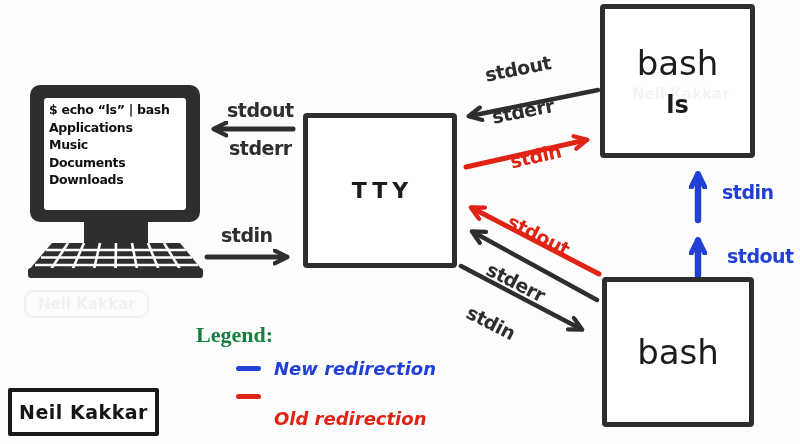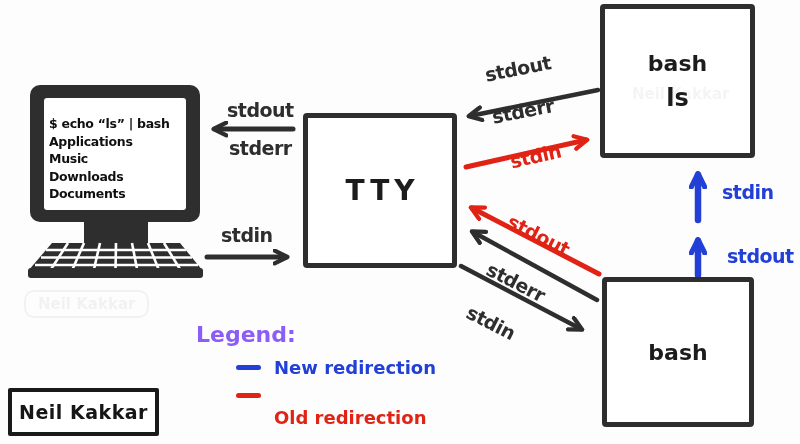--- a/index.html
+++ b/index.html
@@ -7,29 +7,29 @@
   body { background:#ffffff; font-family:"DejaVu Sans", sans-serif; }
   .stage { position:relative; width:800px; height:444px; background:#fdfdfd; overflow:hidden; }
 
   .overlay-svg { position:absolute; left:0; top:0; pointer-events:none; }
 
   
   .box { position:absolute; background:#ffffff; border:5px solid var(--ink);
          border-radius:4px; display:flex; flex-direction:column; align-items:center;
          justify-content:center; gap:8px; }
   #tty-box { left:303px; top:113px; width:154px; height:155px; }
-  .tty-label { font-size:28px; font-weight:700; letter-spacing:5px; color:#1c1c1c;
+  .tty-label { font-size:22px; font-weight:700; letter-spacing:5px; color:#1c1c1c;
                padding-left:5px; }
   #bash-top-box { left:600px; top:4px; width:155px; height:154px; }
   #bash-bottom-box { left:602px; top:277px; width:152px; height:150px; }
-  .bash-title { font-size:22px; font-weight:700; color:#1c1c1c; }
+  .bash-title { font-size:34px; font-weight:400; color:#1c1c1c; }
   .bash-sub { font-size:24px; font-weight:700; color:#1c1c1c; }
 
   
-  .screen-text { position:absolute; left:49px; top:115px; width:138px;
+  .screen-text { position:absolute; left:49px; top:101px; width:138px;
                  font-size:12.5px; line-height:17.5px; font-weight:700; color:#101010;
                  white-space:nowrap; letter-spacing:-0.3px; }
 
   
   .arrow-label { position:absolute; font-size:19px; font-weight:700; color:var(--ink);
                  white-space:nowrap; letter-spacing:-0.5px; transform-origin:left top; }
   .arrow-label.red { color:var(--red); }
   .arrow-label.blue { color:var(--blue); }
   #lbl-left-stdout { left:227px; top:99px; }
   #lbl-left-stderr { left:229px; top:137px; }
@@ -38,22 +38,22 @@
   #lbl-top-stderr  { left:490px; top:106px; transform:rotate(-11deg); }
   #lbl-top-stdin-red { left:508px; top:151px; transform:rotate(-13deg); }
   #lbl-bot-stdout-red { left:514px; top:210px; transform:rotate(27deg); }
   #lbl-bot-stderr  { left:493px; top:258px; transform:rotate(27deg); }
   #lbl-bot-stdin   { left:473px; top:301px; transform:rotate(27deg); }
   #lbl-blue-stdin  { left:722px; top:181px; }
   #lbl-blue-stdout { left:727px; top:245px; }
 
   
   #legend { position:absolute; left:196px; top:322px; }
-  .legend-title { font-size:22px; font-weight:700; color:#8b5cf6; margin-bottom:6px; }
-  .legend-row { display:flex; align-items:center; gap:13px; margin-left:40px; height:28px; }
+  .legend-title { font-size:22px; font-weight:700; color:#15803d; margin-bottom:6px;font-family:Liberation Serif, serif; }
+  .legend-row { display:flex; align-items:center; gap:13px; margin-left:40px; height:28px;font-style:italic; }
   .legend-dash { width:25px; height:5px; border-radius:3px; }
   .legend-dash.blue { background:var(--blue); }
   .legend-dash.red { background:var(--red); }
   .legend-dash.gray { background:var(--gray); }
   .legend-text { font-size:18px; font-weight:700; }
   .legend-text.blue { color:var(--blue); }
   .legend-text.red { color:var(--red);margin-top:44px; }
   .legend-text.gray { color:var(--gray); }
 
   
@@ -117,22 +117,22 @@
     <line x1="599" y1="274" x2="472" y2="208" stroke="var(--red)" stroke-width="5" stroke-linecap="round" marker-end="url(#ah-red)"></line>
 
     <line x1="698" y1="220" x2="698" y2="175" stroke="var(--blue)" stroke-width="6.5" stroke-linecap="round" marker-end="url(#ah-blue)"></line>
     <line x1="698" y1="275" x2="698" y2="241" stroke="var(--blue)" stroke-width="6.5" stroke-linecap="round" marker-end="url(#ah-blue)"></line>
   </svg>
 
   <div class="screen-text">
     <div>$ echo “ls” | bash</div>
     <div>Applications</div>
     <div>Music</div>
+    <div>Documents</div>
     <div>Downloads</div>
-    <div>Documents</div>
   </div>
 
   <div class="box" id="tty-box">
     <div class="tty-label">TTY</div>
   </div>
 
   <div class="box" id="bash-top-box">
     <div class="bash-title">bash</div>
     <div class="bash-sub">ls</div>
   </div>

